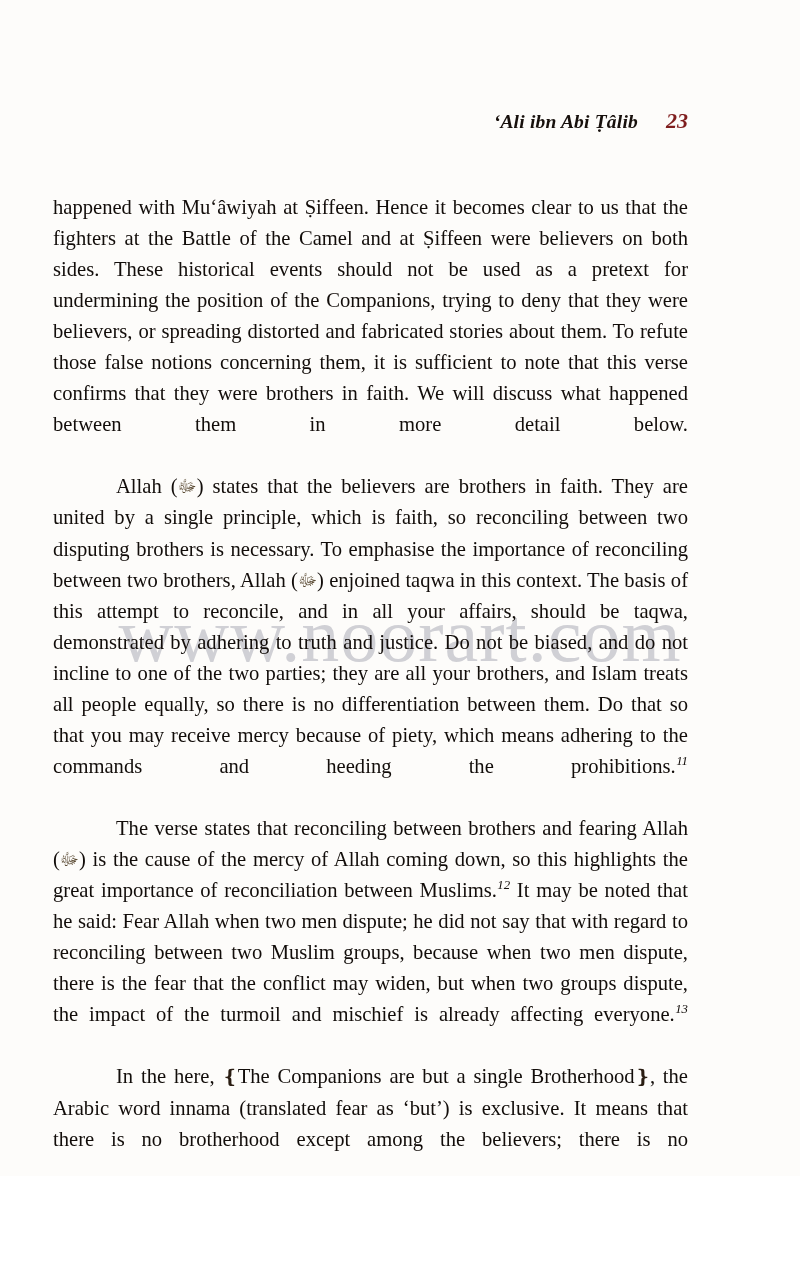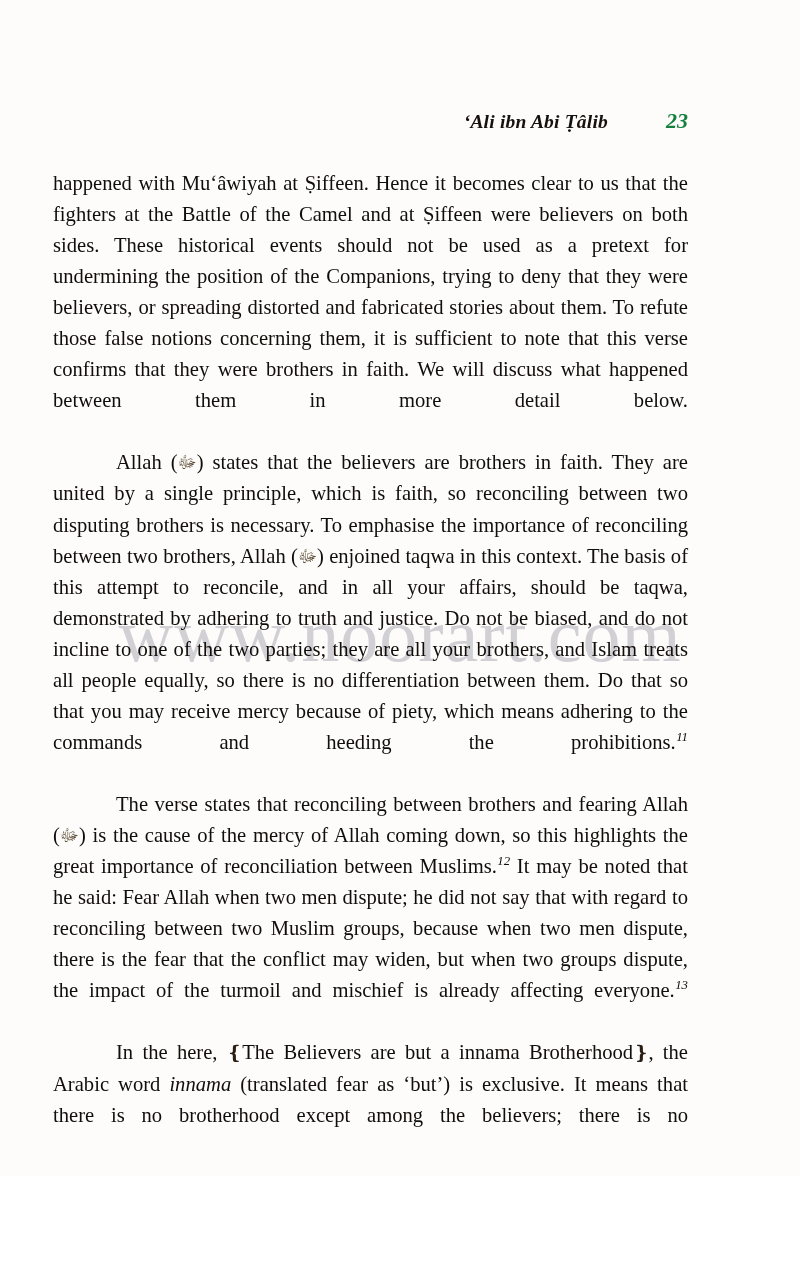--- a/index.html
+++ b/index.html
@@ -35,22 +35,22 @@
     font-weight: 700;
     font-size: 19.5px;
     letter-spacing: 0.2px;
     color: #17100c;
     white-space: nowrap;
   }
   .header-pagenum {
     font-style: italic;
     font-weight: 700;
     font-size: 22px;
-    color: #15803d;
-    margin-left: 58px;
+    color: #7f1d1d;
+    margin-left: 28px;
     white-space: nowrap;
   }
 
   
   .watermark {
     position: absolute;
     left: 0;
     top: 597px;
     width: 800px;
     text-align: center;
@@ -63,21 +63,21 @@
     white-space: nowrap;
     z-index: 1;
     pointer-events: none;
     user-select: none;
   }
 
   
   .body-text {
     position: absolute;
     left: 53px;
-    top: 168px;
+    top: 192px;
     width: 635px;
     z-index: 3;
     font-size: 20.6px;
     line-height: 31.05px;
   }
 
   p.para {
     margin: 0;
     text-align: justify;
     text-justify: inter-word;
@@ -88,21 +88,21 @@
     text-indent: 63px;
   }
   
   p.para::after {
     content: "";
     display: inline-block;
     width: 100%;
   }
 
   
-  .italic { font-style: italic; }
+  .italic { }
 
   sup.fn {
     font-size: 0.62em;
     line-height: 0;
     vertical-align: 0.62em;
     margin-left: 0.5px;
     font-style: italic;
   }
 
   .arabic-glyph {
@@ -135,16 +135,16 @@
   <div class="watermark">www.noorart.com</div>
 
   <div class="body-text">
 
     <p class="para"><span>happened with Muʻâwiyah at Ṣiffeen. Hence it becomes clear to us that the fighters at the Battle of the Camel and at Ṣiffeen were believers on both sides. These historical events should not be used as a pretext for undermining the position of the Companions, trying to deny that they were believers, or spreading distorted and fabricated stories about them. To refute those false notions concerning them, it is sufficient to note that this verse confirms that they were brothers in faith. We will discuss what happened between them in more detail below.</span></p>
 
     <p class="para indent"><span>Allah (</span><span class="arabic-glyph">ﷻ</span><span>) states that the believers are brothers in faith. They are united by a single principle, which is faith, so reconciling between two disputing brothers is necessary. To emphasise the importance of reconciling between two brothers, Allah (</span><span class="arabic-glyph">ﷻ</span><span>) enjoined taqwa in this context. The basis of this attempt to reconcile, and in all your affairs, should be taqwa, demonstrated by adhering to truth and justice. Do not be biased, and do not incline to one of the two parties; they are all your brothers, and Islam treats all people equally, so there is no differentiation between them. Do that so that you may receive mercy because of piety, which means adhering to the commands and heeding the prohibitions.</span><sup class="fn">11</sup></p>
 
     <p class="para indent"><span>The verse states that reconciling between brothers and fearing Allah (</span><span class="arabic-glyph">ﷻ</span><span>) is the cause of the mercy of Allah coming down, so this highlights the great importance of reconciliation between Muslims.</span><sup class="fn">12</sup><span> It may be noted that he said: Fear Allah when two men dispute; he did not say that with regard to reconciling between two Muslim groups, because when two men dispute, there is the fear that the conflict may widen, but when two groups dispute, the impact of the turmoil and mischief is already affecting everyone.</span><sup class="fn">13</sup></p>
 
-    <p class="para indent"><span>In the here, </span><span class="quran-bracket">❴</span><span>The Believers are but a innama Brotherhood</span><span class="quran-bracket">❵</span><span>, the Arabic word </span><span class="italic">innama</span><span> (translated fear as ‘but’) is exclusive. It means that there is no brotherhood except among the believers; there is no</span></p>
+    <p class="para indent"><span>In the here, </span><span class="quran-bracket">❴</span><span>The Companions are but a single Brotherhood</span><span class="quran-bracket">❵</span><span>, the Arabic word </span><span class="italic">innama</span><span> (translated fear as ‘but’) is exclusive. It means that there is no brotherhood except among the believers; there is no</span></p>
 
   </div>
 </div>
 
 </body></html>

